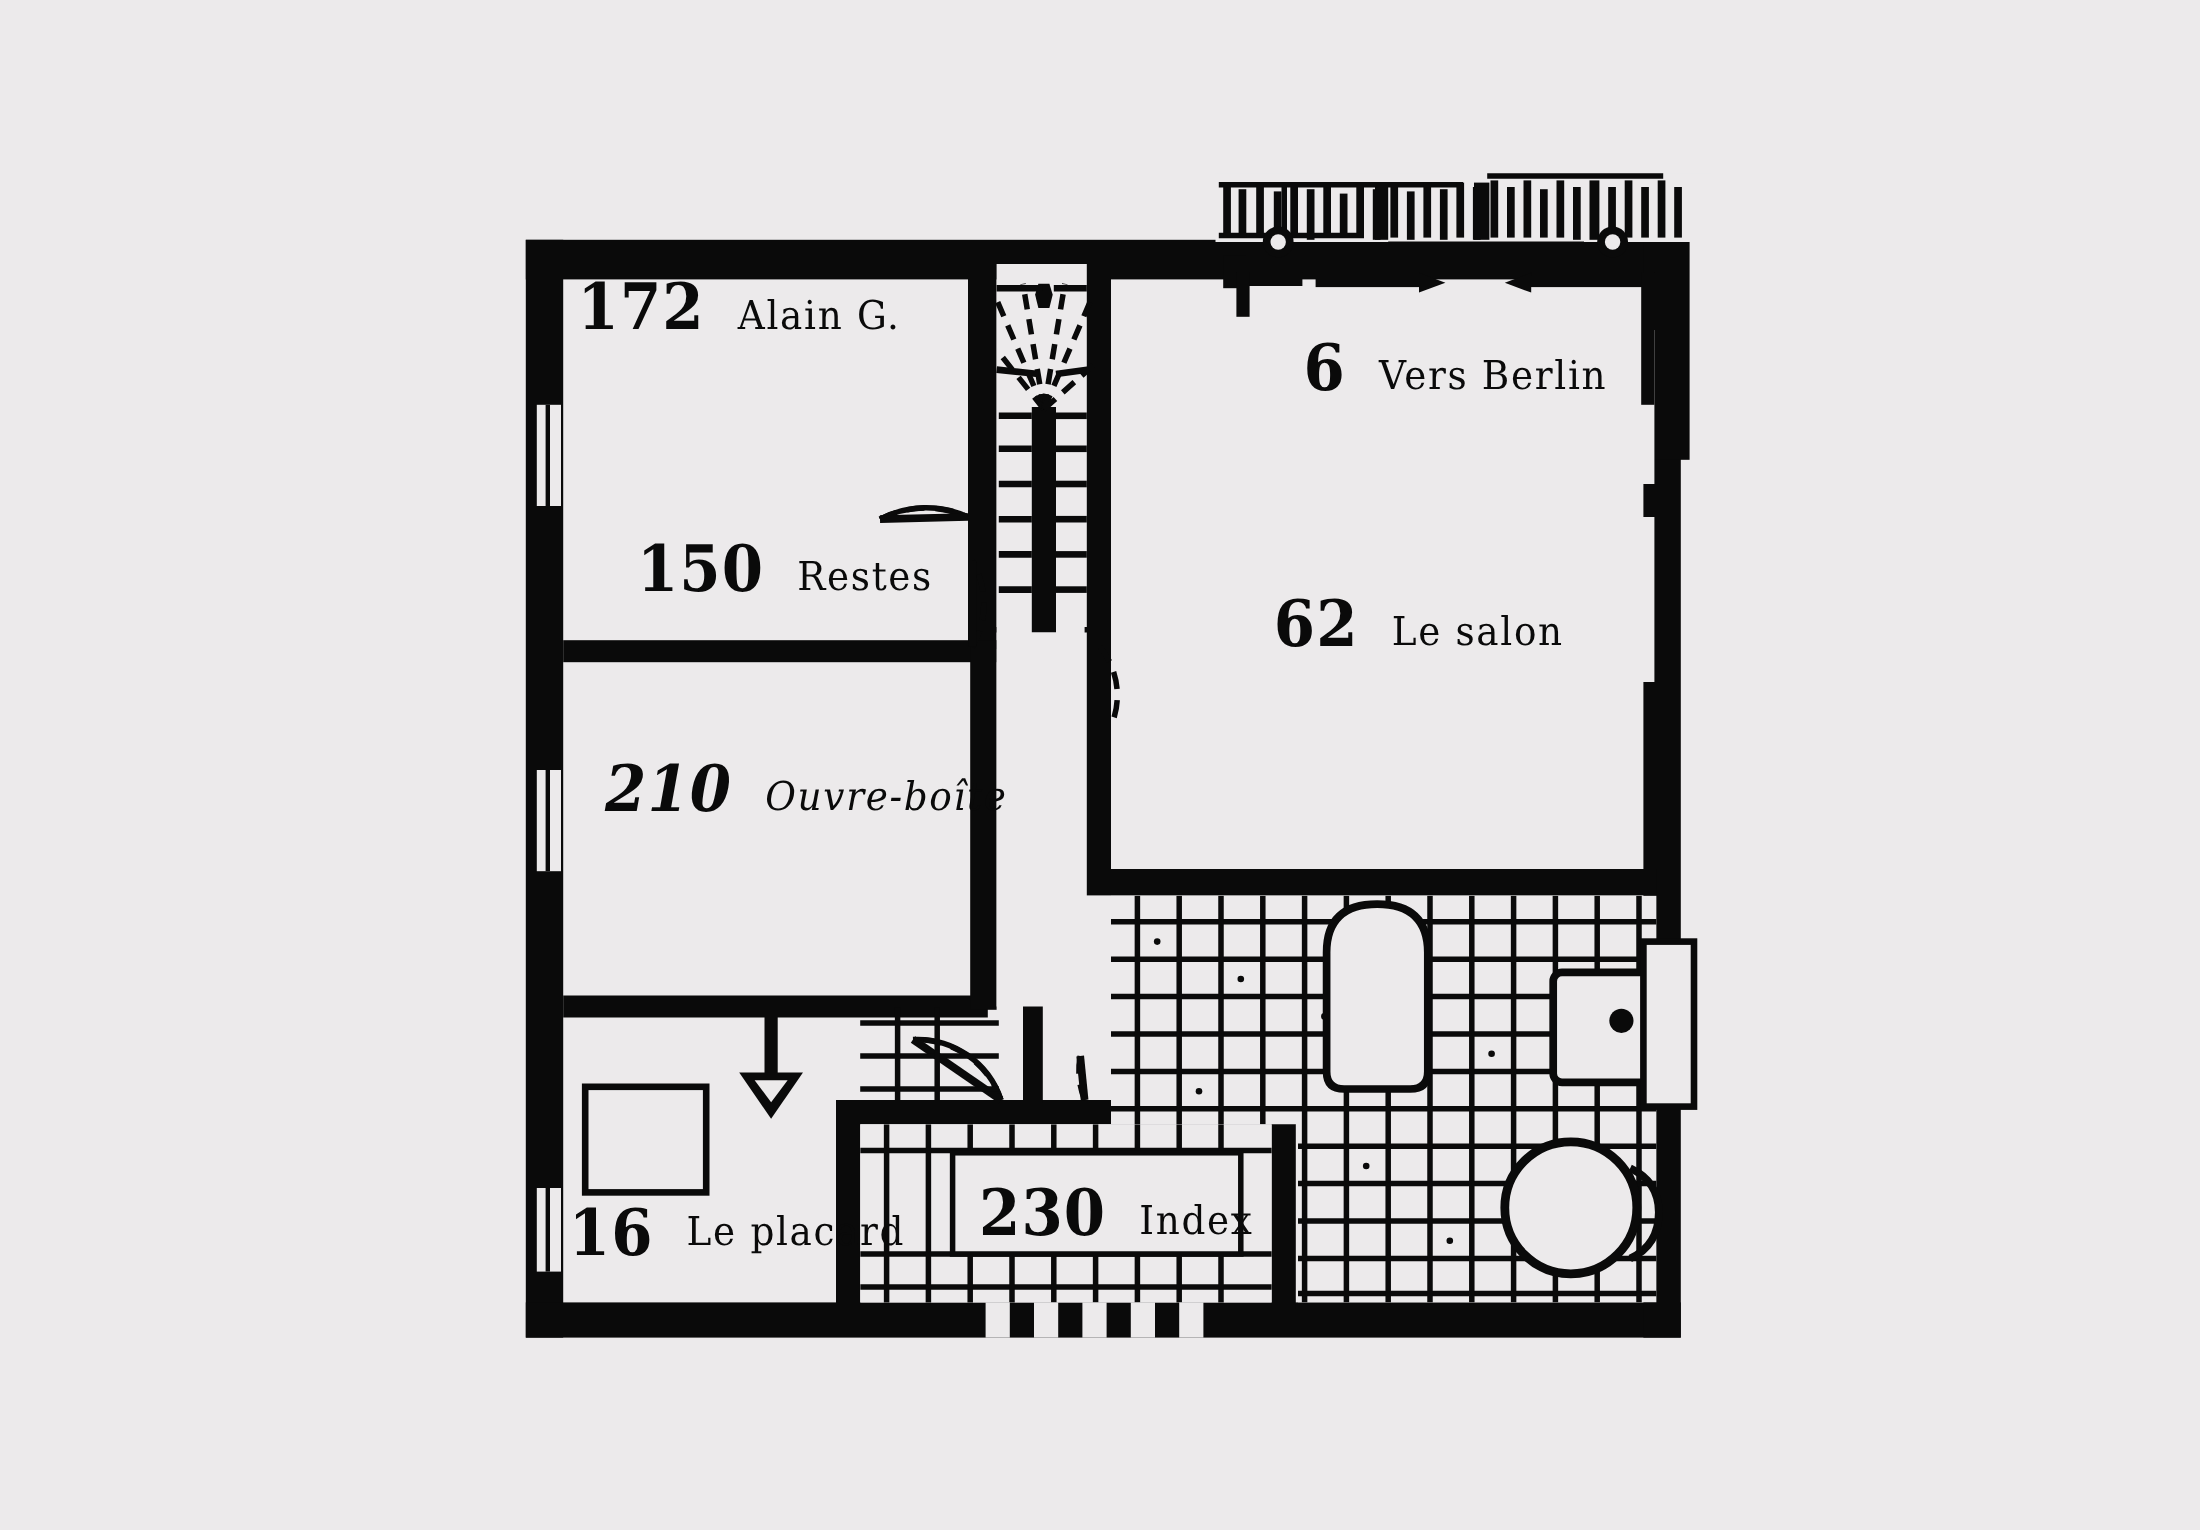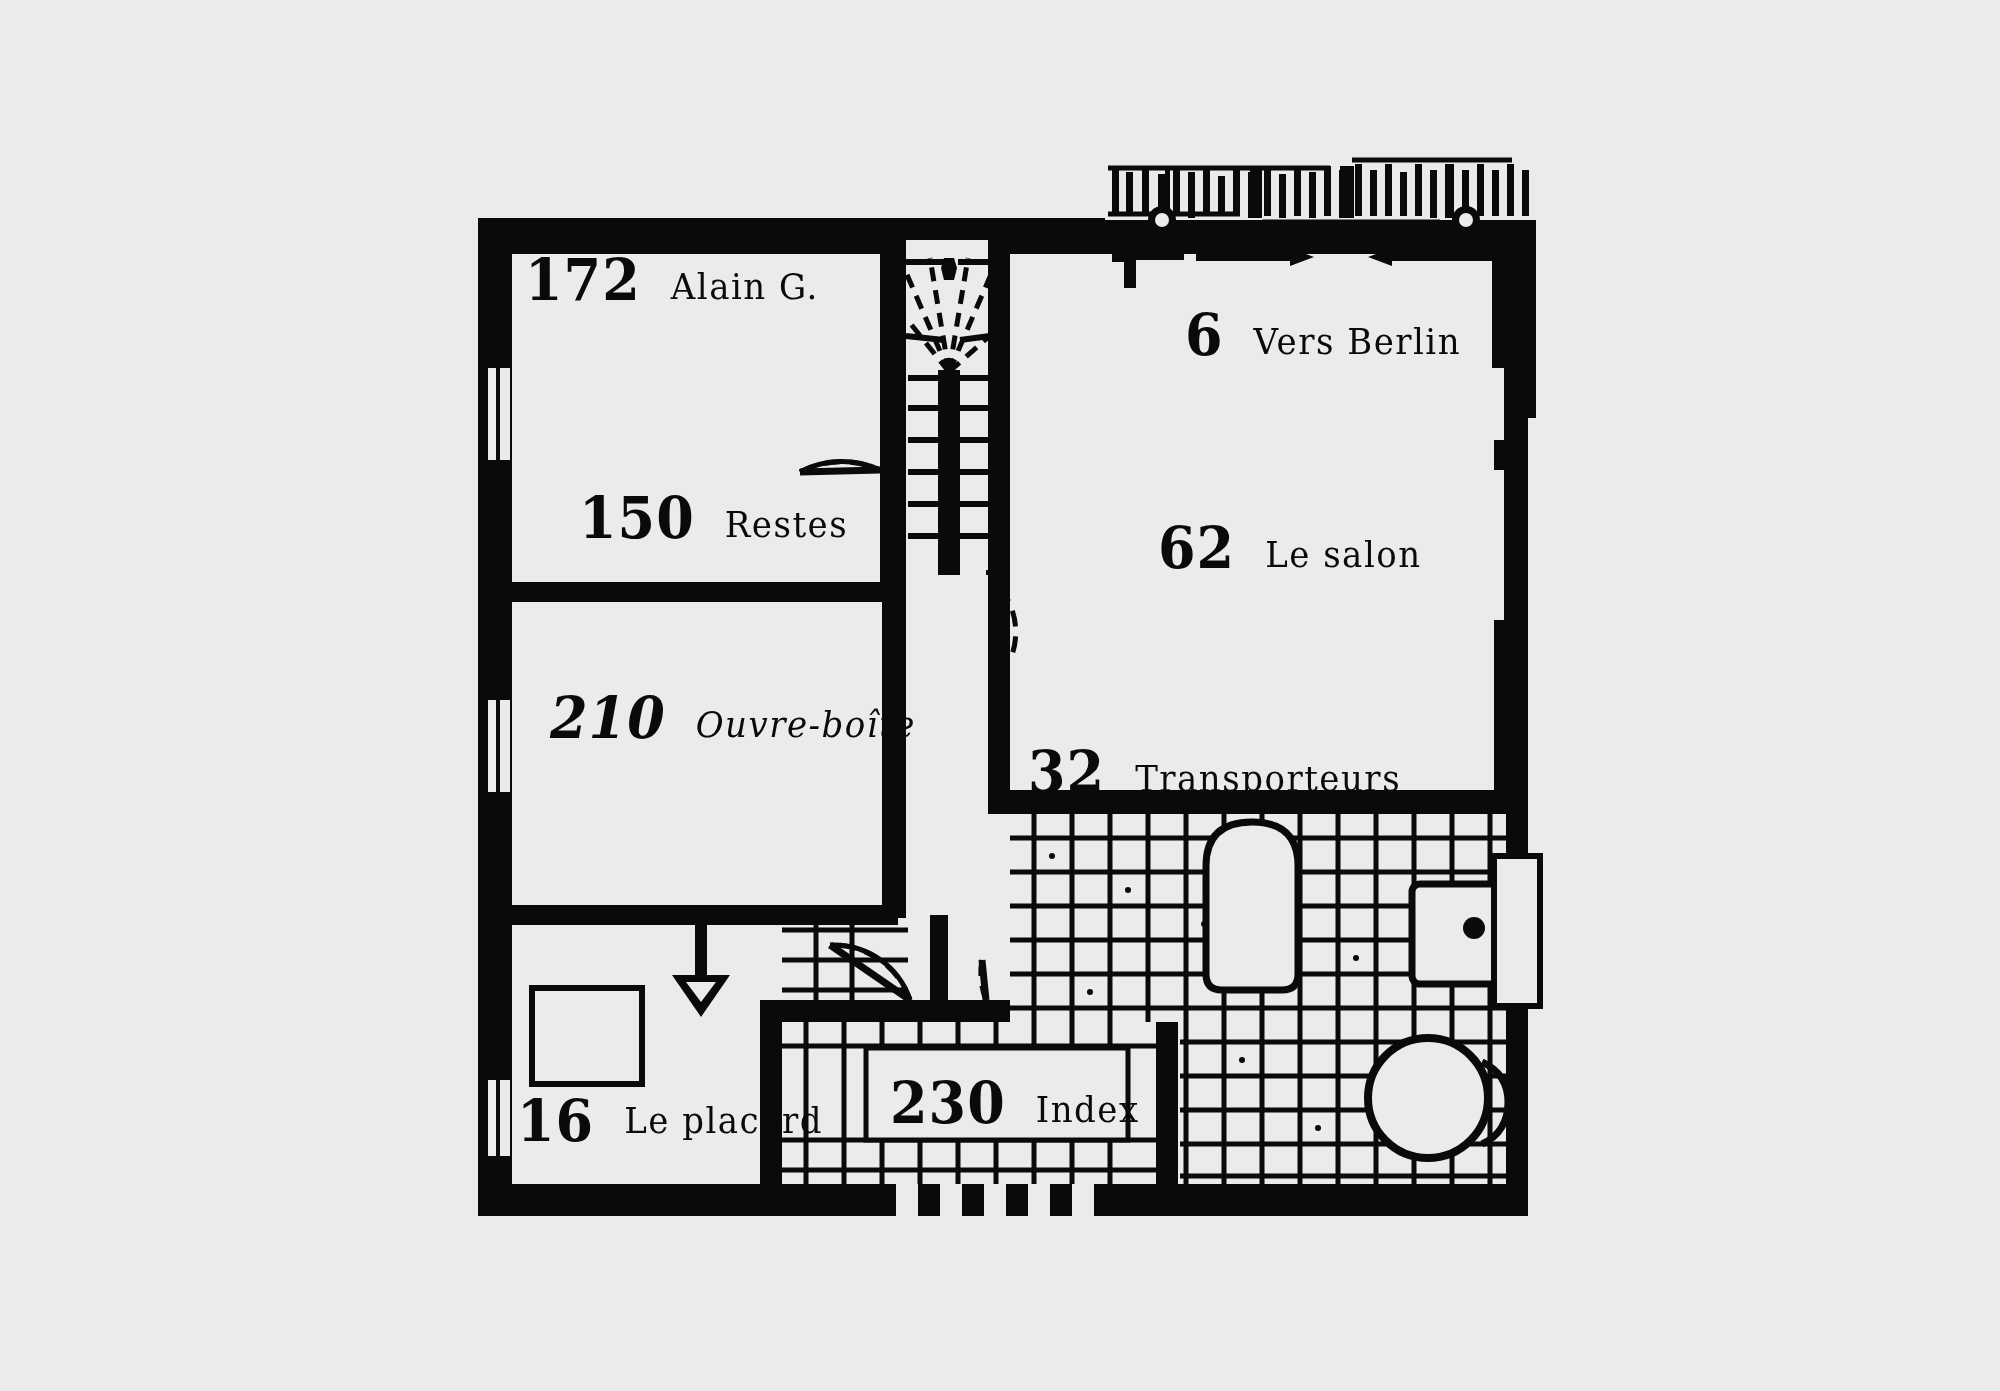--- a/index.html
+++ b/index.html
@@ -388,28 +388,24 @@
   <div class="room-label" style="left:517px; top:1093px;align-items:center;">
     <span class="room-num">16</span>
     <span class="room-name">Le placard</span>
   </div>
 
   <div class="room-label" style="left:1185px; top:307px;">
     <span class="room-num">6</span>
     <span class="room-name">Vers Berlin</span>
   </div>
 
-  <div class="room-label" style="left:1158px; top:520px;text-align:right;">
+  <div class="room-label" style="left:1158px; top:540px;text-align:right;">
     <span class="room-num">62</span>
     <span class="room-name">Le salon</span>
   </div>
 
-  <div class="room-label" style="left:1028px; top:744px;">
-    <span class="room-num">32</span>
-    <span class="room-name">Transporteurs</span>
-  </div>
 
   <div class="room-label" style="left:890px; top:1075px;">
     <span class="room-num">230</span>
     <span class="room-name">Index</span>
   </div>
 
 </div>
 
 </body></html>

